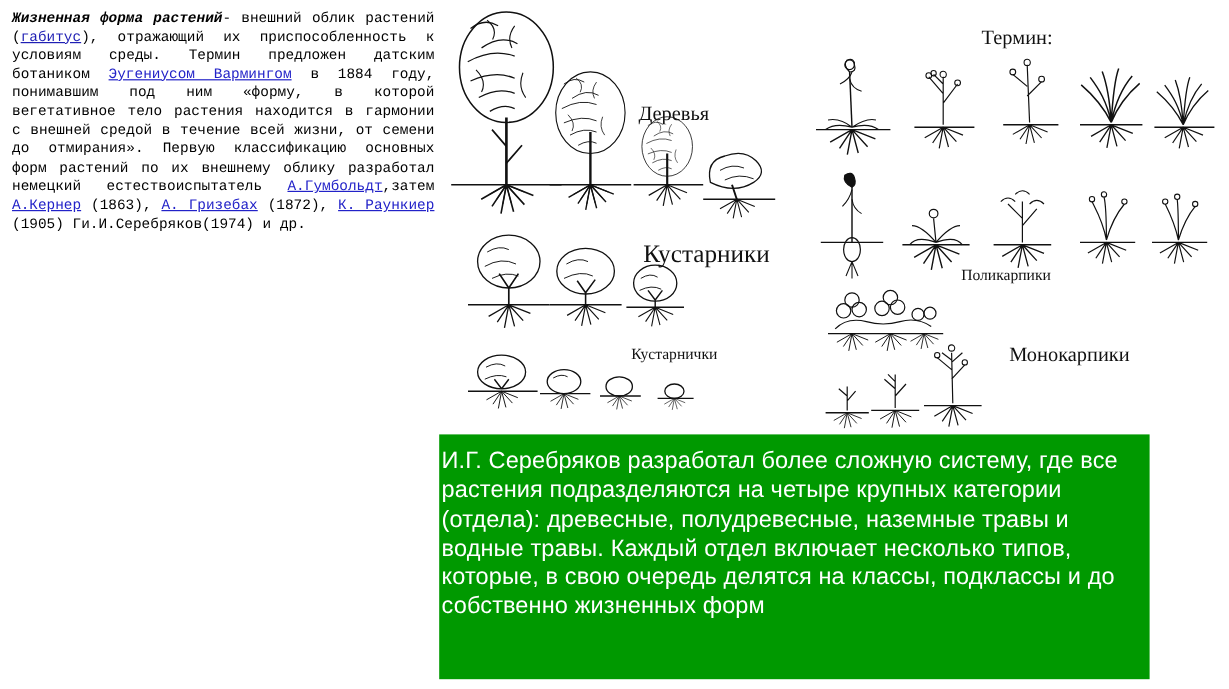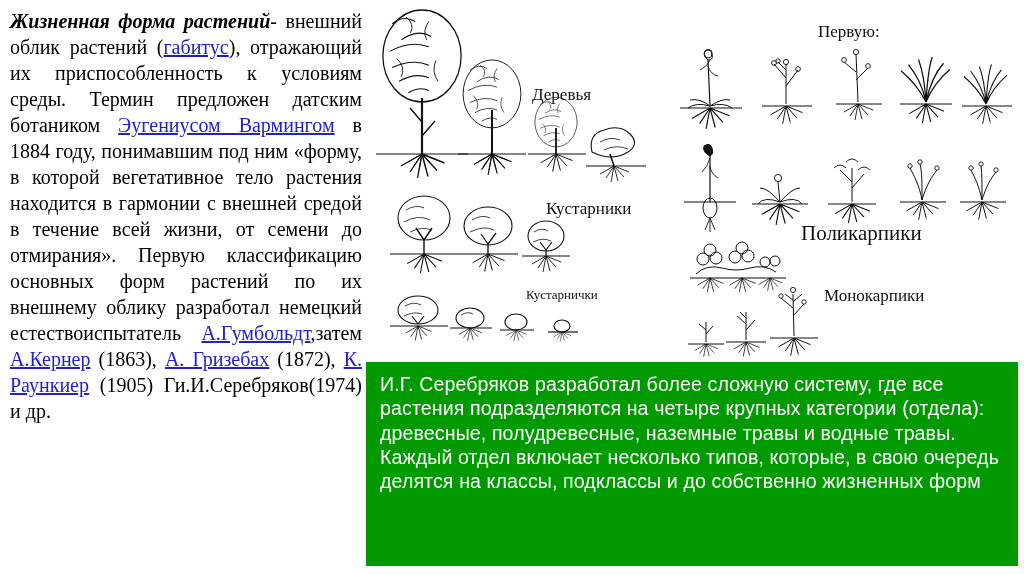--- a/index.html
+++ b/index.html
@@ -15,25 +15,25 @@
     position: relative;
   }
 
   
   #left-column {
     position: absolute;
     left: 10px;
     top: 8px;
     width: 352px;
     height: 480px;
-    font-size: 20px;
+    font-size: 12px;
     line-height: 1.30;
     text-align: justify;
     color: #000000;
-    font-family: Liberation Serif, serif;
+    font-family: Liberation Mono, monospace;
   }
   #left-column p {
     margin: 0;
     text-align: justify;
     text-justify: inter-word;
   }
   .bold-italic {
     font-weight: bold;
     font-style: italic;
   }
@@ -57,36 +57,36 @@
   #illustration svg {
     display: block;
   }
   .fig-label {
     position: absolute;
     font-family: "Liberation Serif", serif;
     color: #111111;
     white-space: nowrap;
   }
   #label-derevya  { left: 166px; top: 55px;  font-size: 17px; margin-top: 24px; }
-  #label-kustarniki { left: 180px; top: 193px; font-size: 17px; }
+  #label-kustarniki { left: 170px; top: 193px; font-size: 21px; }
   #label-kustarnichki { left: 160px; top: 281px; font-size: 13px; }
   #label-travy { left: 452px; top: 16px;  font-size: 17px; }
-  #label-polikarpiki { left: 435px; top: 215px; font-size: 21px; }
-  #label-monokarpiki { left: 458px; top: 280px; font-size: 17px; text-align: center; }
+  #label-polikarpiki { left: 435px; top: 215px; font-size: 13px; }
+  #label-monokarpiki { left: 475px; top: 280px; font-size: 17px; text-align: center; }
 
   
   #green-box {
     position: absolute;
     left: 366px;
     top: 362px;
-    width: 652px;
+    width: 592px;
     height: 204px;
     background: #009900;
     color: #ffffff;
-    padding: 10px 12px 8px 14px;
+    padding: 10px 12px 8px 2px;
     box-sizing: border-box;
     font-family: "Liberation Sans", sans-serif;
     font-size: 19.6px;
     line-height: 1.24;
     letter-spacing: 0.1px;
   }
   #green-box p {
     margin: 0;
   }
 </style>
@@ -359,20 +359,20 @@
       <line x1="-24" y1="2" x2="24" y2="2" stroke="#111" stroke-width="1.2"></line>
       <g transform="translate(0,2)">
           <use href="#roots-small" transform="scale(1.1)"></use>
         </g>
     </g>
   </svg>
 
   <div class="fig-label" id="label-derevya">Деревья</div>
   <div class="fig-label" id="label-kustarniki">Кустарники</div>
   <div class="fig-label" id="label-kustarnichki">Кустарнички</div>
-  <div class="fig-label" id="label-travy">Первую:</div>
+  <div class="fig-label" id="label-travy">Термин:</div>
   <div class="fig-label" id="label-polikarpiki">Поликарпики</div>
   <div class="fig-label" id="label-monokarpiki">Монокарпики</div>
 </div>
 
 <div id="green-box">
   <p>И.Г. Серебряков разработал более сложную систему, где все растения подразделяются на четыре крупных категории (отдела): древесные, полудревесные, наземные травы и водные травы. Каждый отдел включает несколько типов, которые, в свою очередь делятся на классы, подклассы и до собственно жизненных форм</p>
 </div>
 
 </body></html>

